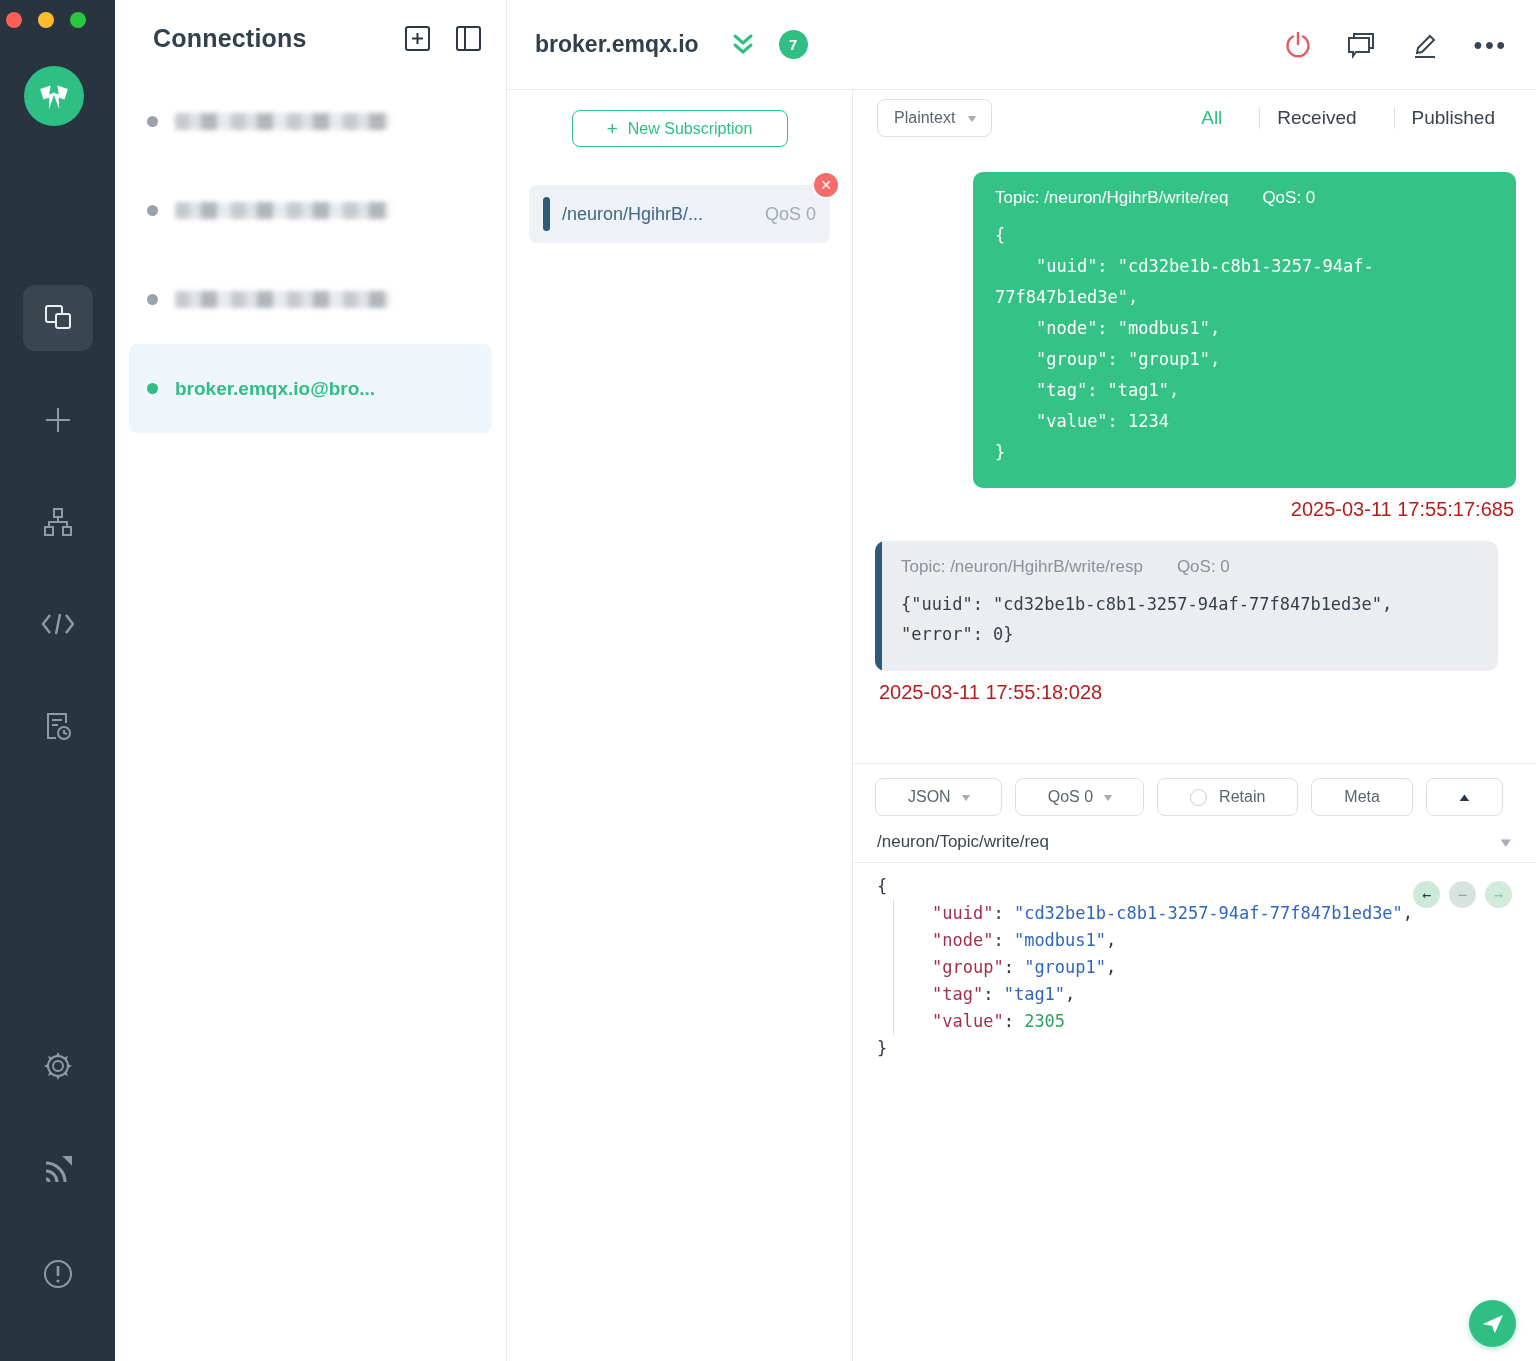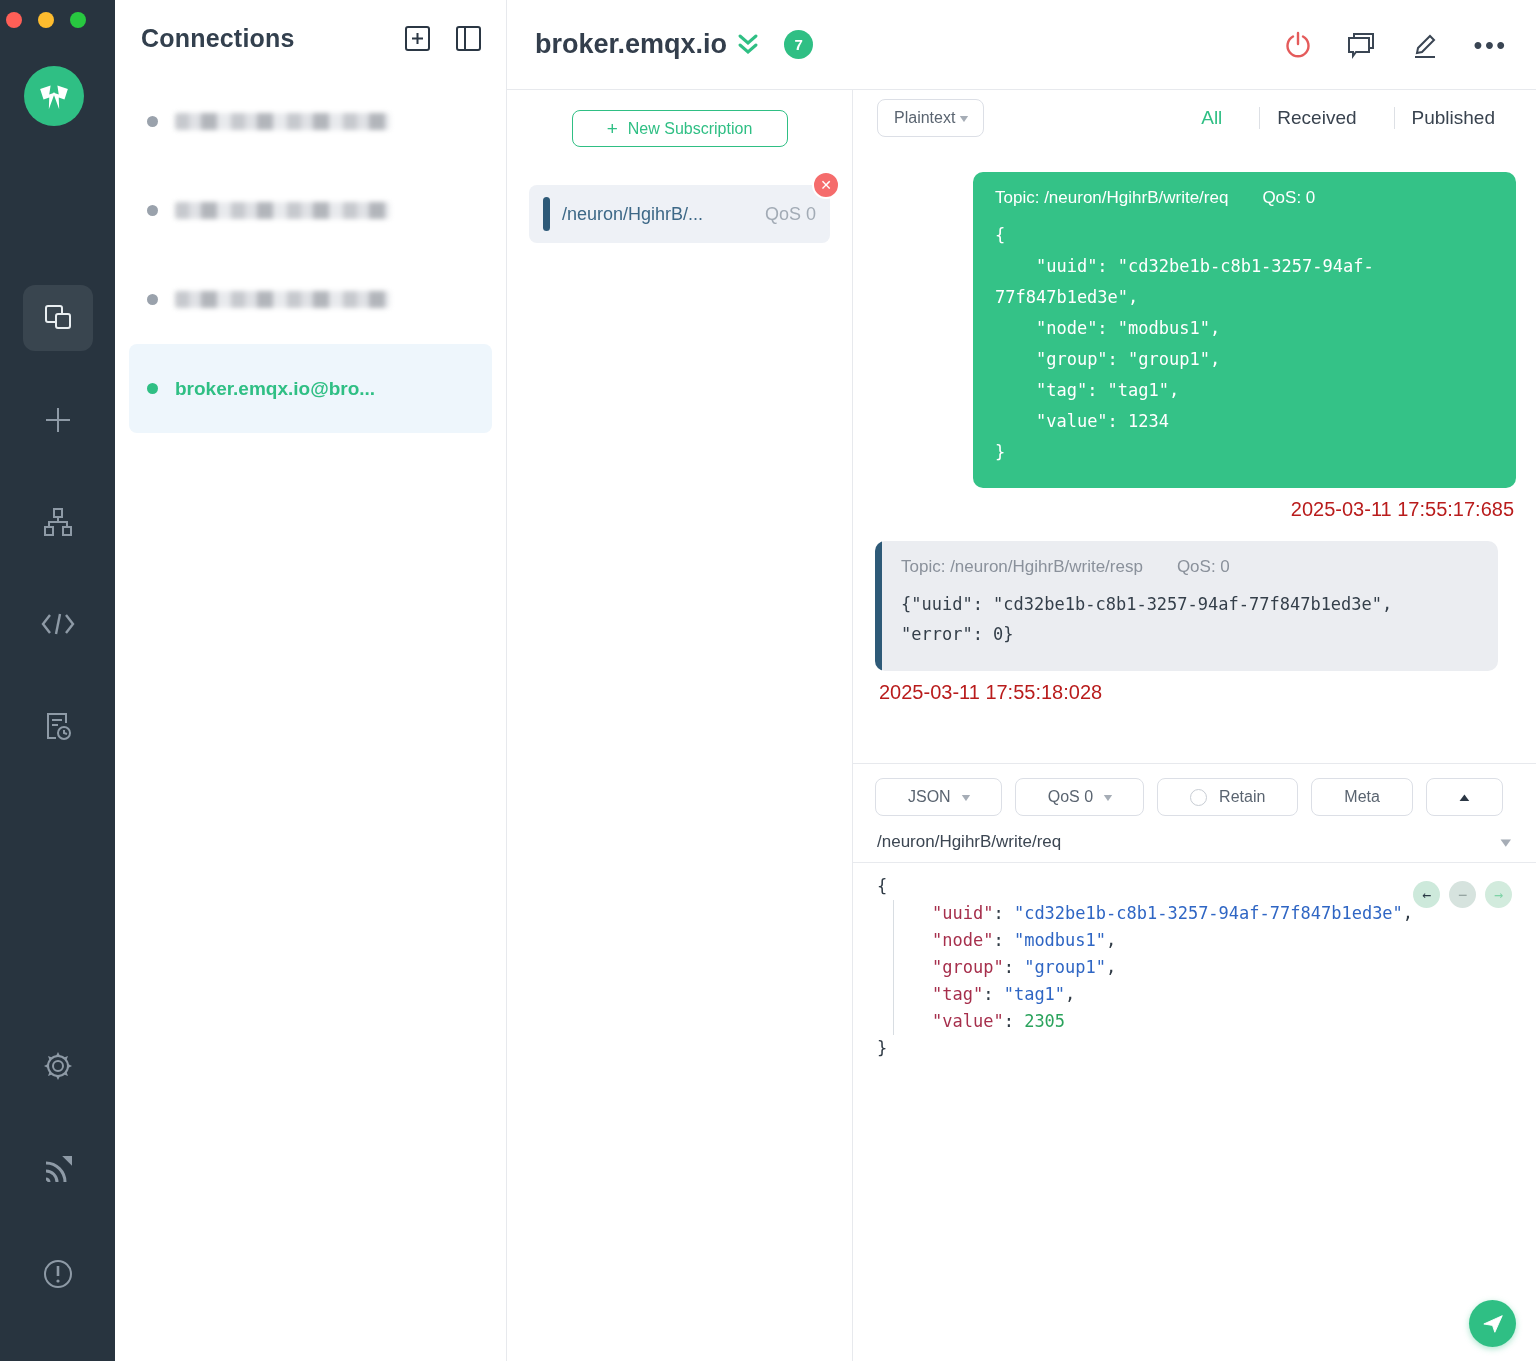--- a/index.html
+++ b/index.html
@@ -16,37 +16,37 @@
   .rail-nav { position:absolute; top:285px; left:0; width:115px; display:flex; flex-direction:column; align-items:center; }
   .rail-btn { width:70px; height:66px; display:flex; align-items:center; justify-content:center;
     border-radius:12px; margin-bottom:36px; color:#8e9aa6; }
   .rail-btn.active { background:#39454f; color:#e9eef1; }
   .rail-bottom { position:absolute; bottom:0; left:0; width:115px; display:flex; flex-direction:column; align-items:center; }
   .rail-bottom .rail-btn { margin-bottom:38px; }
 
   
   .connections { width:392px; flex:none; background:#fff; border-right:1px solid #e7e9ed; position:relative; }
   .conn-head { display:flex; align-items:center; justify-content:space-between; padding:24px 24px 10px 26px; }
-  .conn-title { font-size:25px; font-weight:700; color:#33404e; letter-spacing:.2px; }
+  .conn-title { font-size:25px; font-weight:700; color:#33404e; letter-spacing:.2px;margin-left:12px; }
   .conn-head-icons { display:flex; gap:24px; color:#2b3744; }
   .conn-list { padding:14px 14px 0 14px; }
   .conn-row { display:flex; align-items:center; height:89px; padding:0 18px; border-radius:8px; }
   .dot { width:11px; height:11px; border-radius:50%; background:#9aa2ac; flex:none; margin-right:17px; }
   .masked-text { height:17px; flex:1; max-width:215px; border-radius:3px;
     background:repeating-linear-gradient(90deg,#b9bcc2 0 14px,#d8dadf 14px 26px,#9fa3aa 26px 42px,#e3e5e9 42px 56px);
     filter:blur(2.5px); opacity:.8; }
   .conn-row.selected { background:#eef6fc; }
   .conn-row.selected .dot { background:#2fbf84; }
   .conn-label-selected { color:#2fbf84; font-size:19px; font-weight:700; }
 
   
   .main { flex:1; display:flex; flex-direction:column; }
   .conn-header { height:90px; flex:none; border-bottom:1px solid #e7e9ed; display:flex;
     align-items:center; padding:0 28px; }
-  .conn-header-title { font-size:27px; font-weight:700; color:#333e4c; margin-right:9px; }
+  .conn-header-title { font-size:23px; font-weight:700; color:#333e4c; margin-right:32px; }
   .badge { width:29px; height:29px; border-radius:50%; background:#2fbf84; color:#fff;
     font-size:15px; font-weight:700; display:flex; align-items:center; justify-content:center; margin-left:24px; }
   .header-spacer { flex:1; }
   .header-icons { display:flex; align-items:center; gap:34px; }
 
   .content { flex:1; display:flex; min-height:0; }
   .subs-col { width:346px; flex:none; border-right:1px solid #e7e9ed; padding:20px 22px; }
   .new-sub { margin:0 auto; display:flex; align-items:center; justify-content:center; gap:10px;
     width:216px; height:37px; border:1px solid #2fbf84; border-radius:8px; background:#fff;
     color:#2fbf84; font-size:16px; }
@@ -54,21 +54,21 @@
     height:58px; display:flex; align-items:center; padding:0 14px; }
   .sub-bar { width:7px; height:34px; border-radius:4px; background:#2e5a78; margin-right:12px; flex:none; }
   .sub-topic { color:#3d6887; font-size:18px; flex:1; white-space:nowrap; overflow:hidden; }
   .sub-qos { color:#a2abb5; font-size:18px; }
   .sub-close { position:absolute; top:-14px; right:-10px; width:28px; height:28px; border-radius:50%;
     background:#f56c6c; color:#fff; display:flex; align-items:center; justify-content:center;
     font-size:14px; font-weight:700; border:2px solid #fff; }
 
   .msgs-col { flex:1; display:flex; flex-direction:column; position:relative; min-width:0; }
   .filter-bar { height:56px; flex:none; display:flex; align-items:center; padding:0 24px; }
-  .select-box { display:flex; align-items:center; gap:6px; border:1px solid #dcdfe6; border-radius:8px;
+  .select-box { display:flex; align-items:center; gap:14px; border:1px solid #dcdfe6; border-radius:8px;
     height:38px; padding:0 16px; color:#5a6470; font-size:16px; background:#fff; }
   .chev { color:#a6adb6; font-size:12px; transform:scaleX(1.4); }
   .tabs { margin-left:auto; display:flex; align-items:center; font-size:19px; }
   .tab { padding:0 17px; color:#39434f; }
   .tab.active { color:#2fbf84; }
   .tab + .tab { border-left:1px solid #dde0e5;margin-left:20px; }
 
   .msg-list { flex:1; overflow:hidden; padding:26px 20px 0 0; }
   .msg-out { margin-left:120px; background:#34c287; border-radius:10px; color:#fff; padding:16px 22px 20px; }
   .msg-topic-line { font-size:17px; margin-bottom:12px; display:flex; gap:34px; }
@@ -350,21 +350,21 @@
               <span>Retain</span>
             </span>
             <span class="pub-btn">
               <span>Meta</span>
             </span>
             <span class="pub-btn">
               <span class="tri-up">▲</span>
             </span>
           </div>
           <div class="topic-row">
-            <span class="topic-text">/neuron/HgihrB/write/req</span>
+            <span class="topic-text">/neuron/Topic/write/req</span>
             <span class="chev" style="font-size:15px;">▾</span>
           </div>
           <div class="editor" id="editor">
             <div class="edit-nav">
               <span class="nav-circle nav-back">←</span>
               <span class="nav-circle nav-minus">−</span>
               <span class="nav-circle nav-fwd">→</span>
             </div>
           <div class="eline"><span class="tok-pn">{</span></div>
               <div class="eline indent"><span class="tok-key">"uuid"</span><span class="tok-pn">: </span><span class="tok-str">"cd32be1b-c8b1-3257-94af-77f847b1ed3e"</span><span class="tok-pn">,</span></div>

